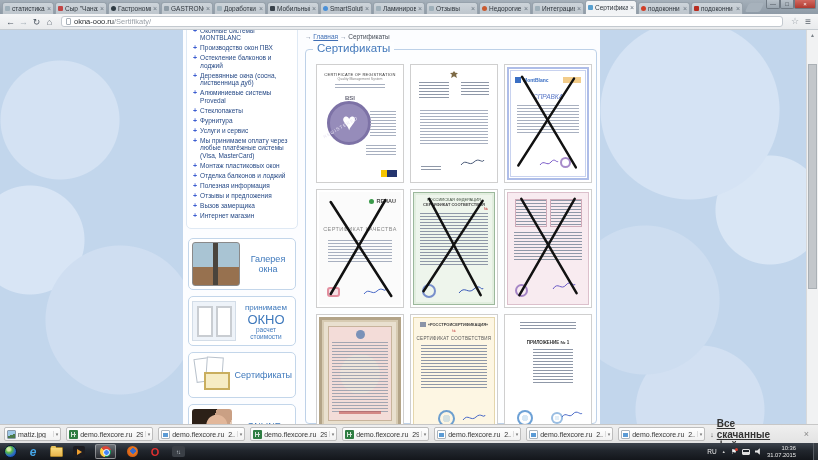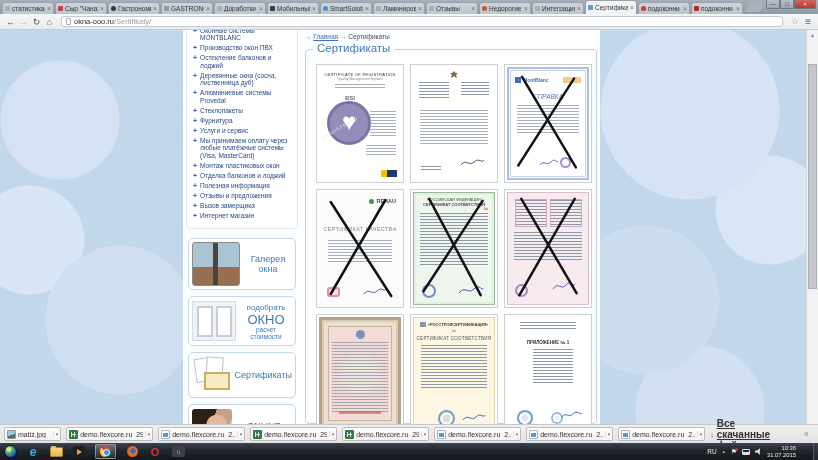--- a/index.html
+++ b/index.html
@@ -388,21 +388,21 @@
             <div>Галерея</div>
             <div>окна</div>
           </div>
       </div>
       <div class="widget" style="top:266px;height:50px">
         <div class="w-calc-img">
             <div class="pane l"></div>
             <div class="pane r"></div>
           </div>
         <div class="wtext">
-          <div class="calc-l1">подобрать</div>
+          <div class="calc-l1">принимаем</div>
           <div class="calc-l2">ОКНО</div>
           <div class="calc-l34">расчет</div>
           <div class="calc-l34">стоимости</div>
         </div>
       </div>
       <div class="widget" style="top:322px;height:46px">
         <div class="w-cert-img">
           <div class="minidoc md1"></div>
             <div class="minidoc md2"></div>
             <div class="minidoc md3"></div>

